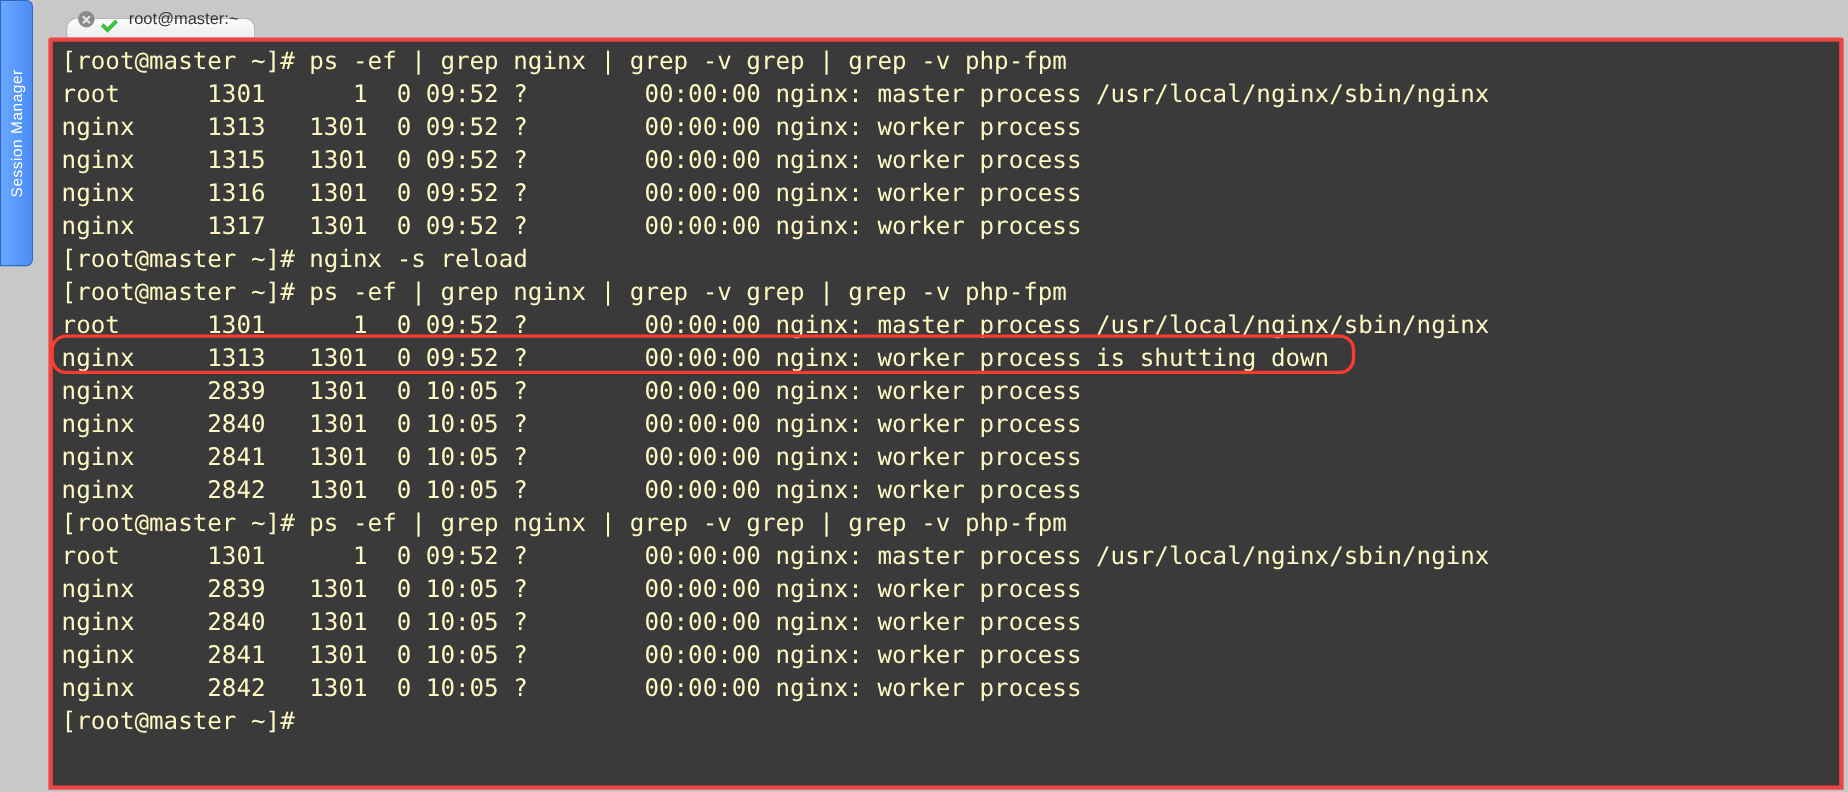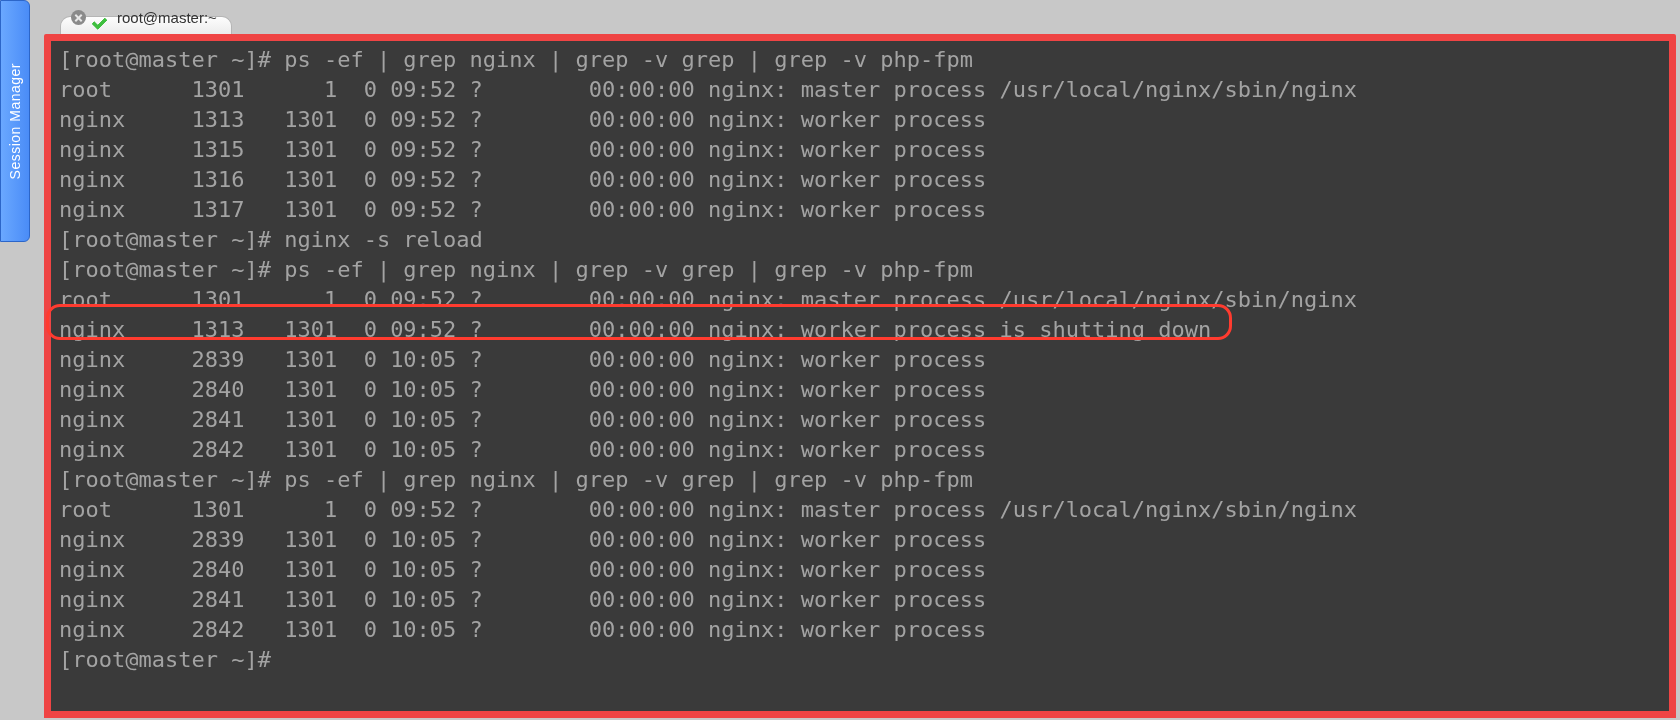--- a/index.html
+++ b/index.html
@@ -76,23 +76,23 @@
     border-radius: 1px;
   }
 
   
   .terminal {
     position: absolute;
     left: 44px; top: 34px;
     width: 1632px;
     height: 684px;
     background: #3a3a3a;
-    border: 7px solid #ef4444;
+    border: 4px solid #ef4444;
     border-radius: 2px 2px 0 0;
-    color: #a3a3a3;
+    color: #fef9c3;
     font-size: 22px;
     line-height: 30px;
     padding: 4px 8px;
     white-space: pre;
     overflow: hidden;
   }
   .terminal .row { display: block; }
   .highlight-box {
     position: absolute;
     border: 3px solid #ff3b2f;

